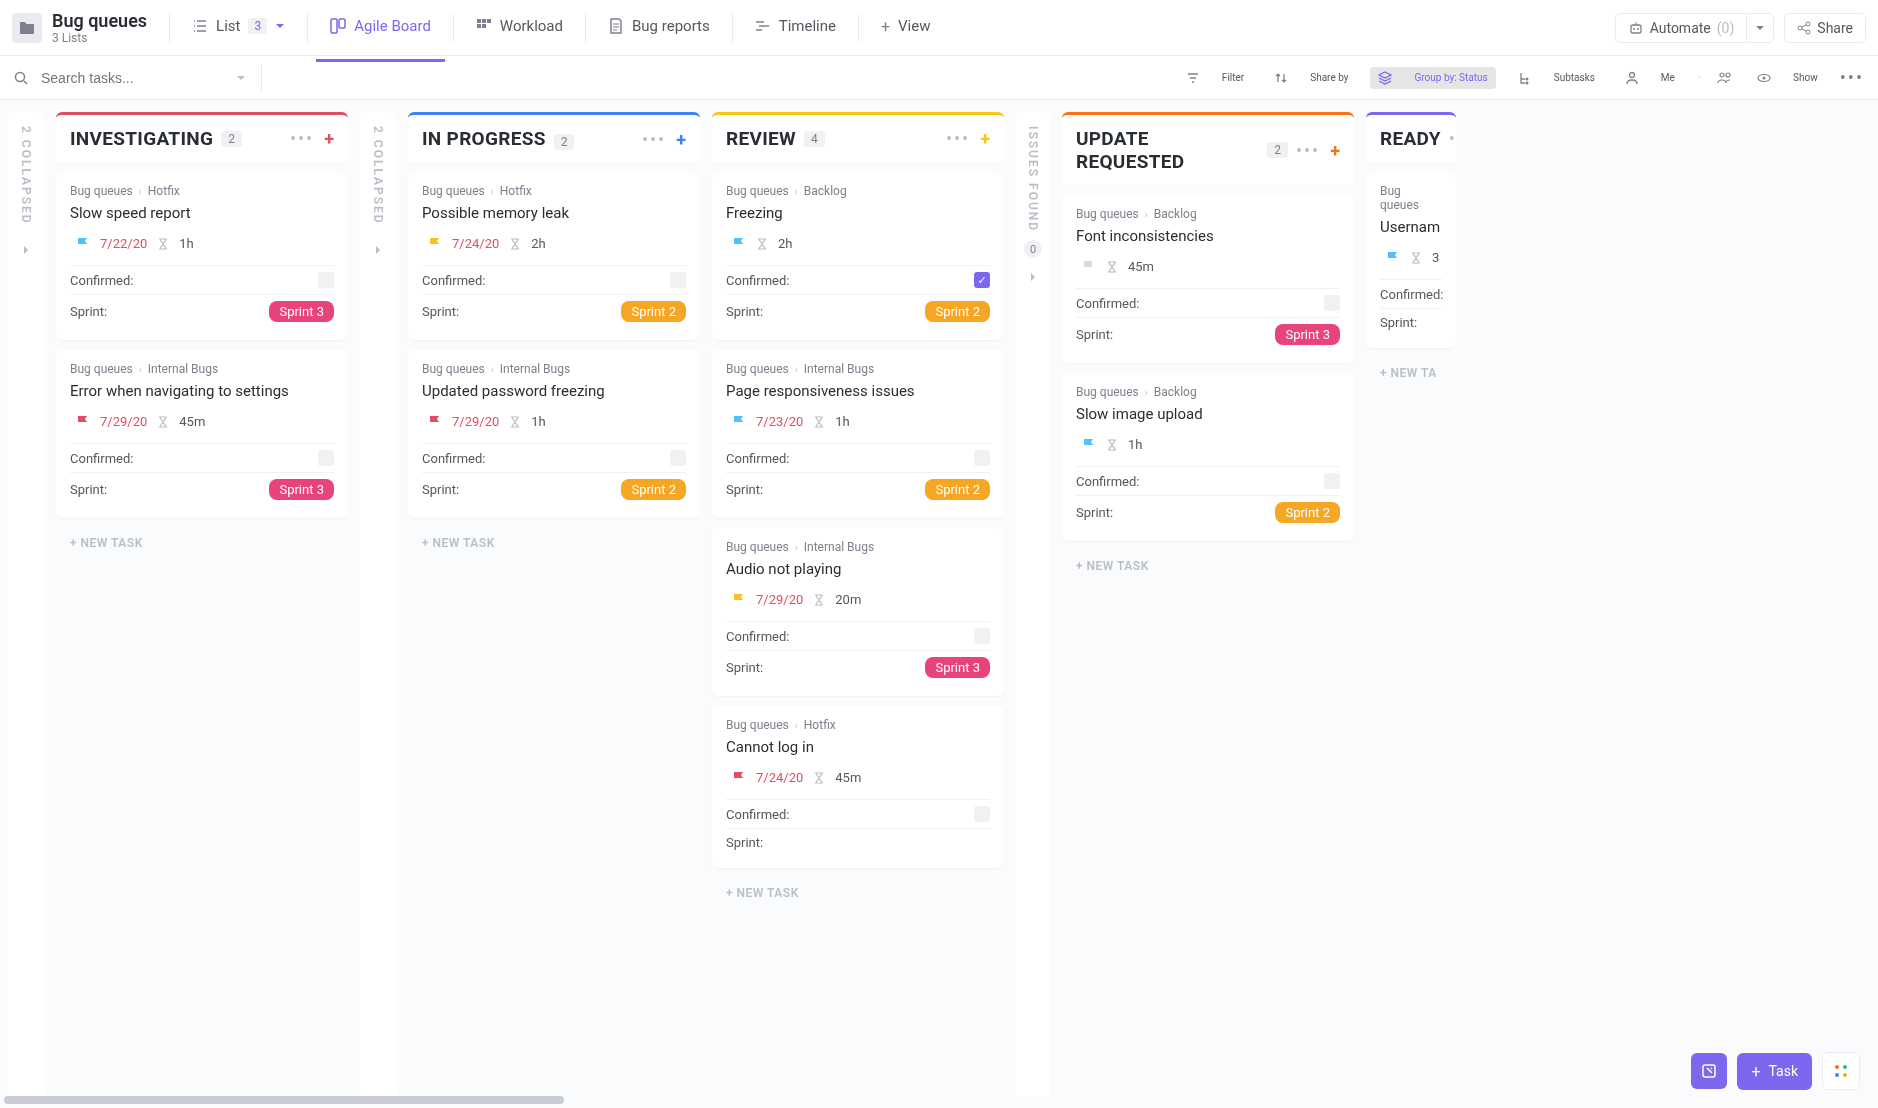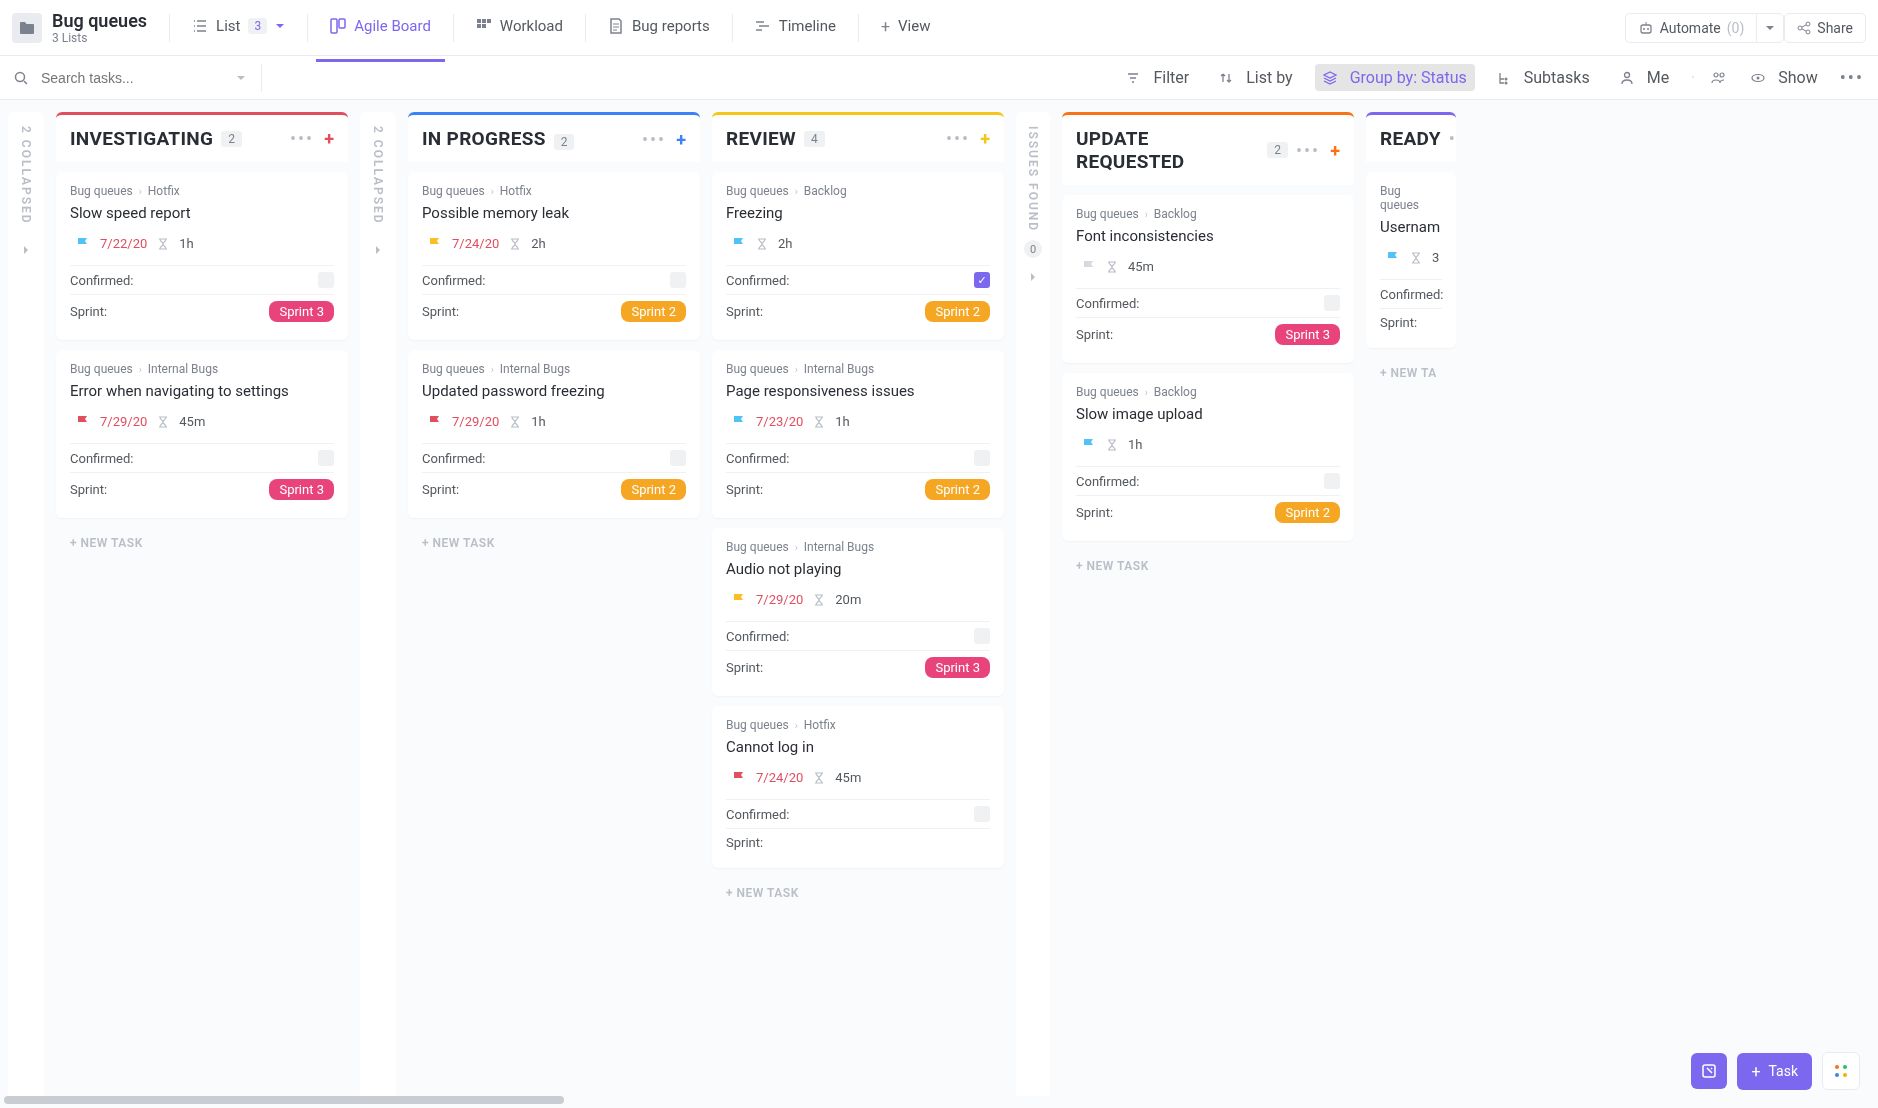--- a/index.html
+++ b/index.html
@@ -19,21 +19,21 @@
 .spacer { flex:1; }
 .btn { display:flex; align-items:center; gap:6px; padding:6px 12px; border:1px solid #e9ebf0; border-radius:5px; font-size:14px; color:#54595f; cursor:pointer; background:#fff; }
 .btn-group { display:flex; }
 .btn-group .btn:first-child { border-top-right-radius:0; border-bottom-right-radius:0; border-right:none; }
 .btn-group .btn:last-child { border-top-left-radius:0; border-bottom-left-radius:0; padding:6px 8px; }
 .toolbar { display:flex; align-items:center; height:44px; padding:0 14px; border-bottom:1px solid #e9ebf0; gap:6px; }
 .search { display:flex; align-items:center; gap:13px; color:#7c828d; font-size:14px; flex:0 0 230px; position:relative; }
 .search input { border:none; outline:none; font-size:14px; color:#54595f; flex:1; }
 .search .chev { margin-left:auto; }
 .toolbar-right { display:flex; align-items:center; gap:14px; margin-left:auto; }
-.tb-item { display:flex; align-items:center; gap:13px; font-size:16px; color:#54595f; cursor:pointer; padding:4px 8px; border-radius:4px; }
+.tb-item { display:flex; align-items:center; gap:22px; font-size:10px; color:#54595f; cursor:pointer; padding:4px 8px; border-radius:4px; }
 .tb-item.active { background:#e5e5e5; color:#7b68ee; }
 .tb-dots { color:#7c828d; font-size:18px; letter-spacing:2px; cursor:pointer; }
 .board { display:flex; height:calc(100vh - 100px); overflow-x:auto; background:#fafbfc; padding:12px 8px; gap:12px; }
 .collapsed { width:36px; background:#fff; border-radius:6px 6px 0 0; padding:14px 0; display:flex; flex-direction:column; align-items:center; position:relative; }
 .collapsed-label { writing-mode:vertical-rl; text-orientation:mixed; font-size:12px; font-weight:600; letter-spacing:2px; color:#b9bec7; }
 .collapsed .exp { margin-top:20px; color:#7c828d; cursor:pointer; }
 .column { width:292px; flex-shrink:0; display:flex; flex-direction:column; }
 .col-header { background:#fff; border-radius:6px 6px 0 0; padding:12px 14px; display:flex; align-items:center; gap:8px; border-top:3px solid; }
 .col-title { font-size:19px; font-weight:700; letter-spacing:0.3px; }
 .col-count { font-size:12px; background:#f0f1f3; color:#7c828d; padding:1px 7px; border-radius:3px; }
@@ -129,21 +129,21 @@
         </svg>
       <span>Timeline</span>
     </div>
     <div class="vsep"></div>
     <div class="view-tab">
       <span style="font-size:16px;color:#7c828d">+</span>
       <span>View</span>
     </div>
   </div>
   <div class="spacer"></div>
-  <div class="btn-group" style="">
+  <div class="btn-group" style="margin-right:10px">
     <div class="btn">
       <svg width="16" height="16" viewBox="0 0 16 16">
           <rect x="3" y="5" width="10" height="8" rx="2" fill="none" stroke="#7c828d" stroke-width="1.3"></rect>
           <circle cx="6" cy="9" r="1" fill="#7c828d"></circle>
           <circle cx="10" cy="9" r="1" fill="#7c828d"></circle>
           <path stroke="#7c828d" d="M8 2v3"></path>
         </svg>
       <span>Automate</span>
       <span style="color:#b9bec7">(0)</span>
     </div>
@@ -180,21 +180,21 @@
     <div class="tb-item">
       <svg width="14" height="14" viewBox="0 0 14 14">
           <path stroke="#7c828d" stroke-width="1.3" d="M2 3h10M4 7h6M6 11h2"></path>
         </svg>
       <span>Filter</span>
     </div>
     <div class="tb-item">
       <svg width="14" height="14" viewBox="0 0 14 14">
           <path stroke="#7c828d" stroke-width="1.3" d="M4 3v8M4 3l-2 2M4 3l2 2M10 11V3M10 11l-2-2M10 11l2-2"></path>
         </svg>
-      <span>List by</span>
+      <span>Share by</span>
     </div>
     <div class="tb-item active">
       <svg width="14" height="14" viewBox="0 0 14 14">
           <path fill="none" stroke="#7b68ee" stroke-width="1.3" d="M7 1l6 3-6 3-6-3zM1 7l6 3 6-3M1 10l6 3 6-3"></path>
         </svg>
       <span>Group by: Status</span>
     </div>
     <div class="tb-item">
       <svg width="14" height="14" viewBox="0 0 14 14">
           <path stroke="#7c828d" stroke-width="1.3" fill="none" d="M3 2v6h4M3 2v10h4"></path>

